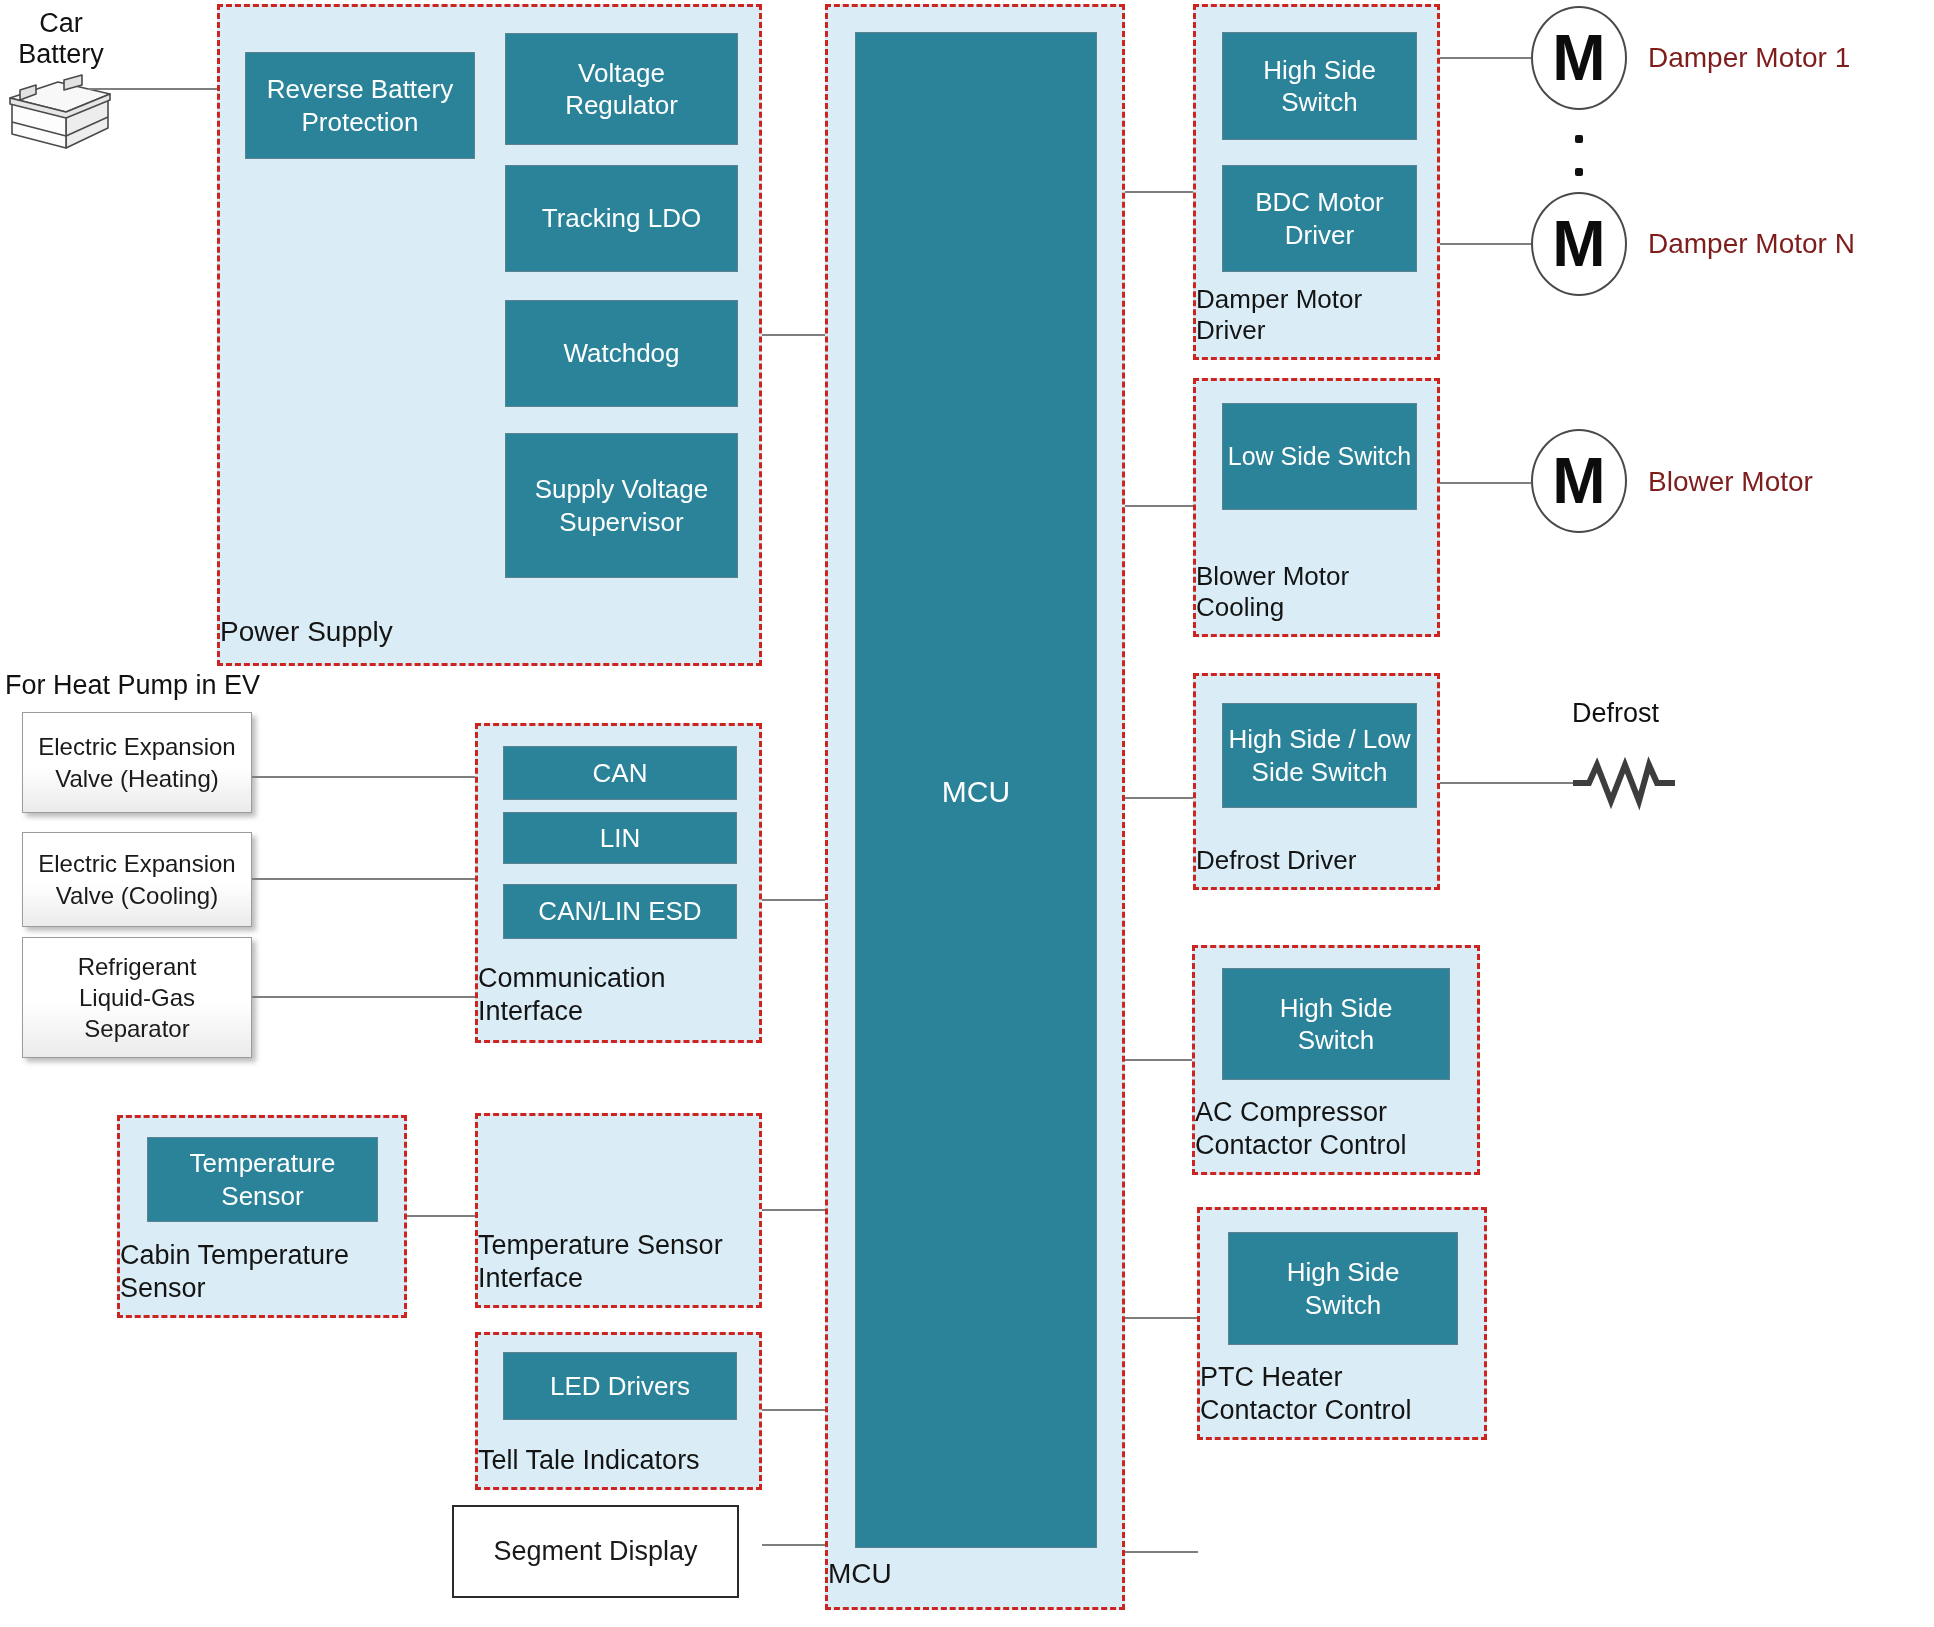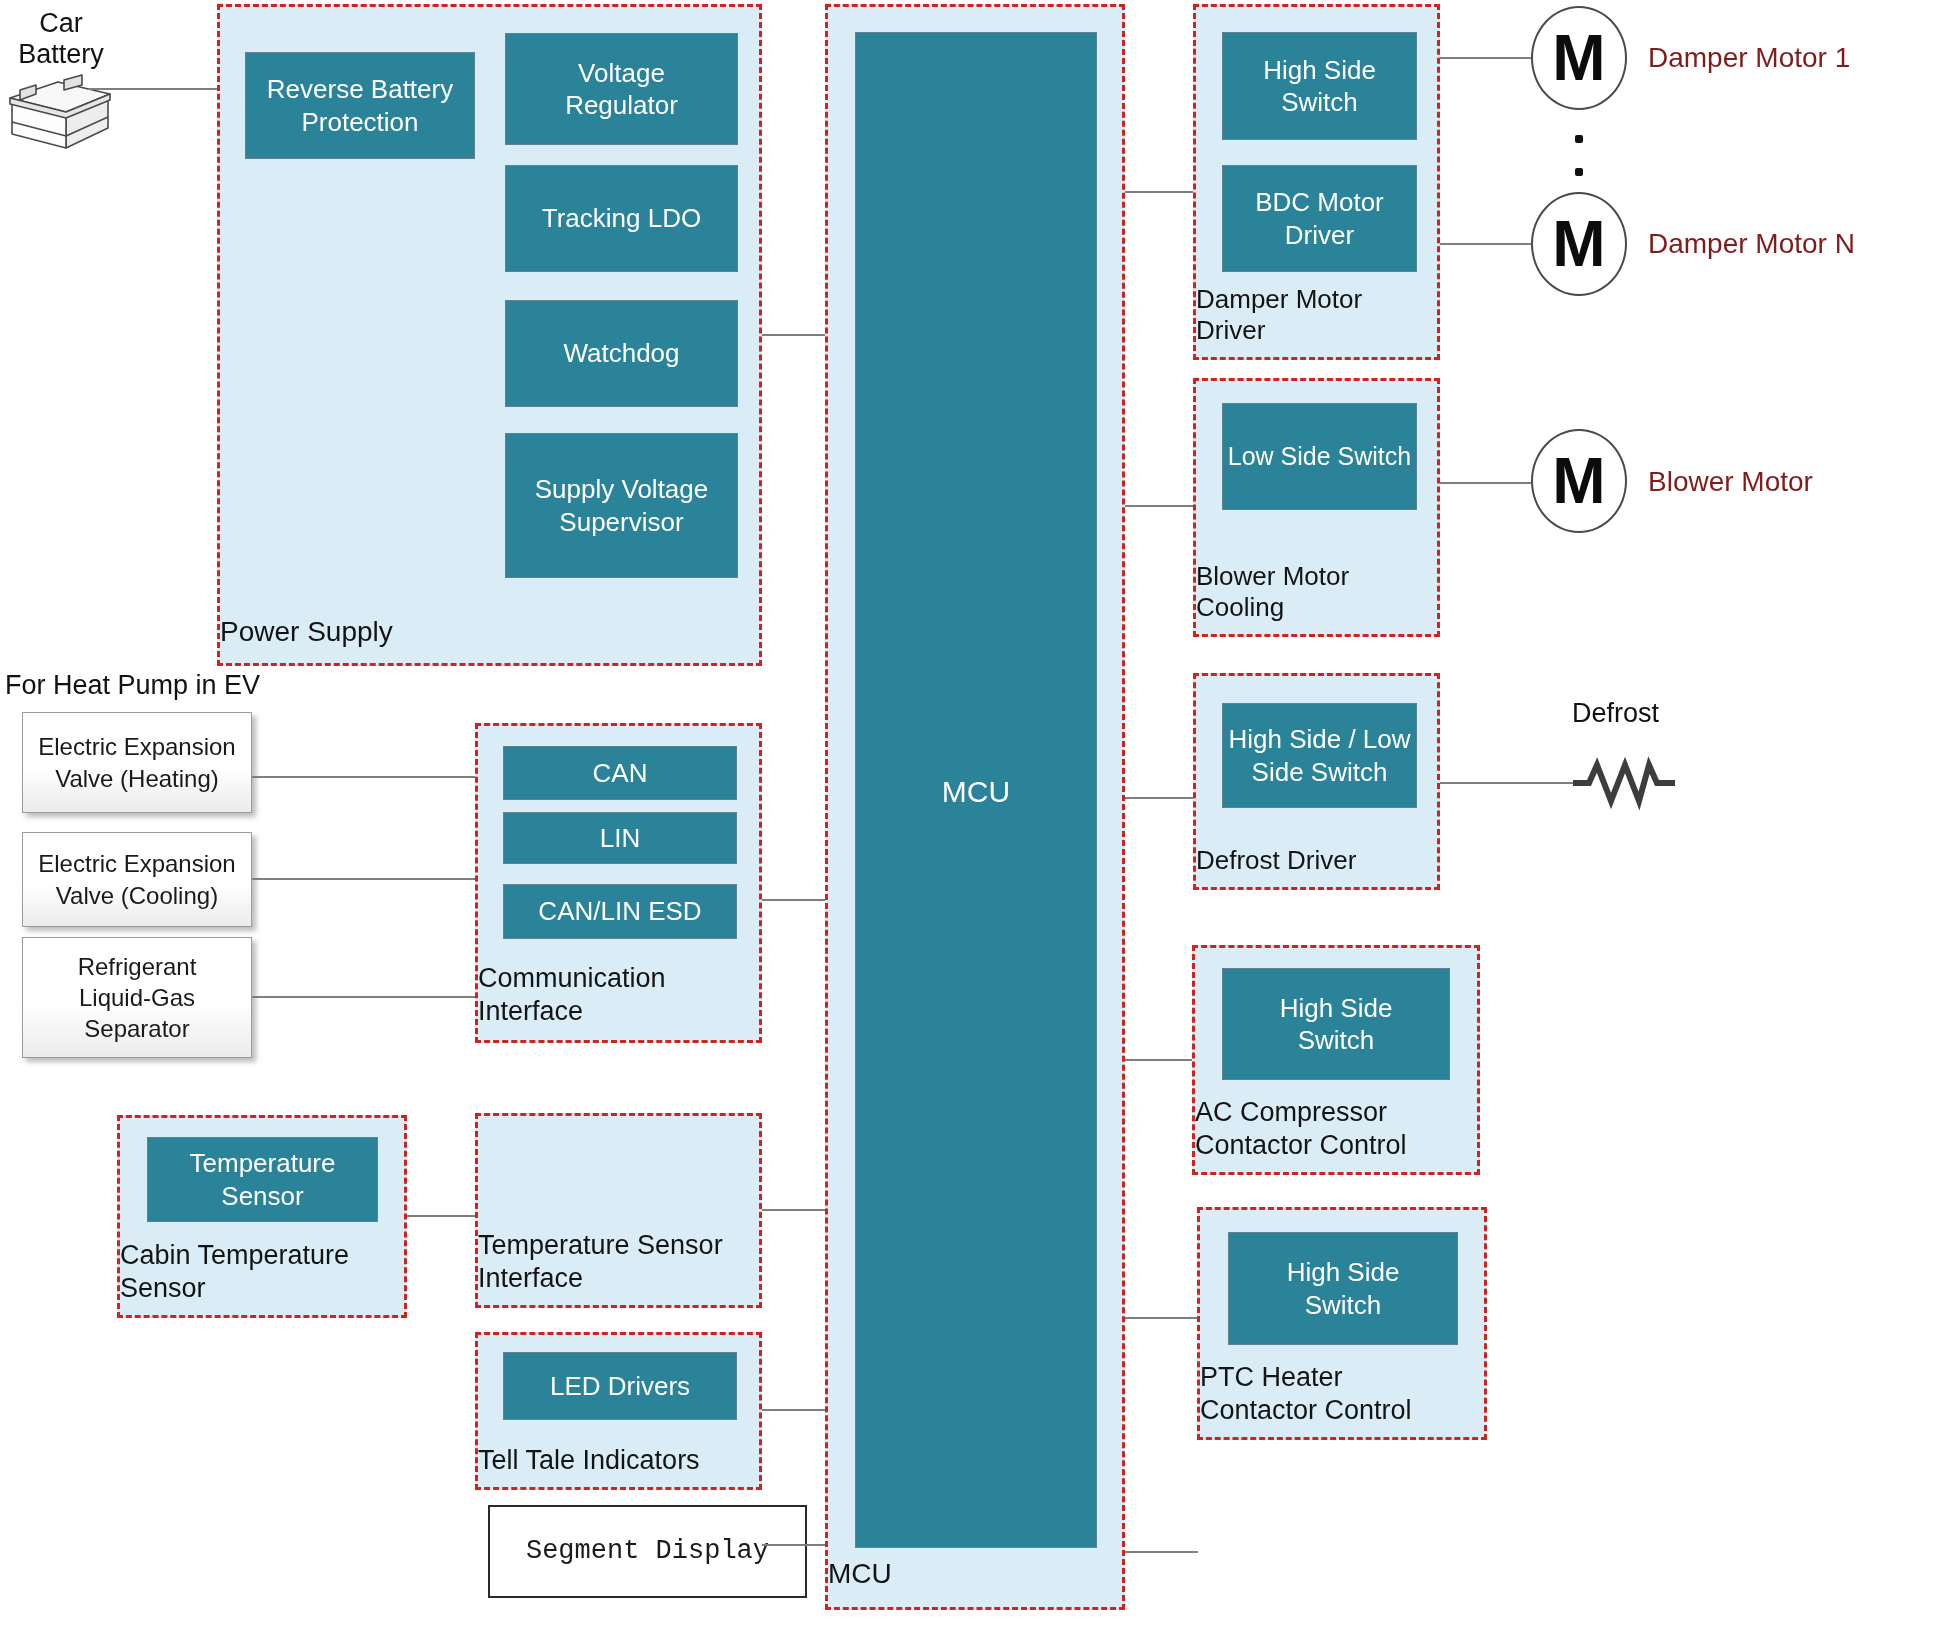--- a/index.html
+++ b/index.html
@@ -125,21 +125,21 @@
   <div class="wline" style="left:762px;top:1209px;width:63px;"></div>
 
   <div class="container" style="left:475px;top:1332px;width:287px;height:158px;">
     <div class="teal" style="left:25px;top:17px;width:234px;height:68px;">
         <span>LED Drivers</span>
       </div>
     <div class="clabel" style="bottom:10px;">Tell Tale Indicators</div>
   </div>
   <div class="wline" style="left:762px;top:1409px;width:63px;"></div>
 
-  <div class="plainbox" style="left:488px;top:1505px;width:319px;height:93px;font-family:Liberation Mono, monospace;">
+  <div class="plainbox" style="left:452px;top:1505px;width:287px;height:93px;">
     <span>Segment Display</span>
     </div>
   <div class="wline" style="left:762px;top:1544px;width:63px;"></div>
 
   <div class="container" style="left:825px;top:4px;width:300px;height:1606px;">
     <div class="teal" style="left:27px;top:25px;width:242px;height:1516px;display:block;">
       <span style="position:absolute;left:0;right:0;top:740px;text-align:center;font-size:30px;">MCU</span>
     </div>
     <div class="clabel" style="bottom:16px;font-size:28px;">MCU</div>
   </div>

